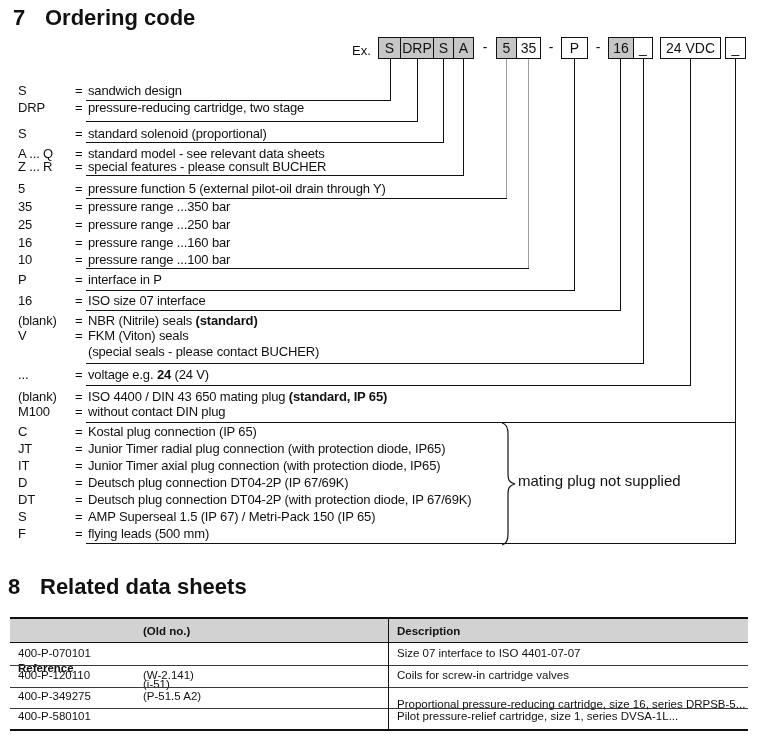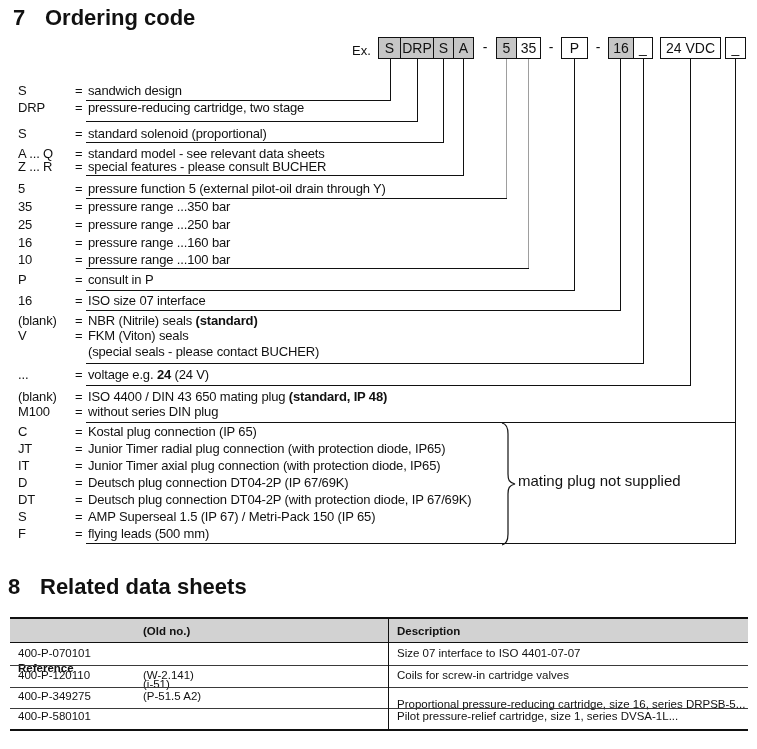--- a/index.html
+++ b/index.html
@@ -129,21 +129,21 @@
         <span class="desc"><span>pressure range ...160 bar</span></span>
       </div>
       <div class="lrow" style="top: 253px;">
         <span class="code">10</span>
         <span class="eq">=</span>
         <span class="desc"><span>pressure range ...100 bar</span></span>
       </div>
       <div class="lrow" style="top: 273px;">
         <span class="code">P</span>
         <span class="eq">=</span>
-        <span class="desc"><span>consult in P</span></span>
+        <span class="desc"><span>interface in P</span></span>
       </div>
       <div class="lrow" style="top: 294px;">
         <span class="code">16</span>
         <span class="eq">=</span>
         <span class="desc"><span>ISO size 07 interface</span></span>
       </div>
       <div class="lrow" style="top: 314px;">
         <span class="code">(blank)</span>
         <span class="eq">=</span>
         <span class="desc"><span>NBR (Nitrile) seals  </span><span class="b">(standard)</span></span>
@@ -158,26 +158,26 @@
         <span class="desc"><span>(special seals - please contact BUCHER)</span></span>
       </div>
       <div class="lrow" style="top: 368px;">
         <span class="code">...</span>
         <span class="eq">=</span>
         <span class="desc"><span>voltage e.g. </span><span class="b">24</span><span> (24 V)</span></span>
       </div>
       <div class="lrow" style="top: 390px;">
         <span class="code">(blank)</span>
         <span class="eq">=</span>
-        <span class="desc"><span>ISO 4400 / DIN 43 650 mating plug </span><span class="b">(standard, IP 48)</span></span>
+        <span class="desc"><span>ISO 4400 / DIN 43 650 mating plug </span><span class="b">(standard, IP 65)</span></span>
       </div>
       <div class="lrow" style="top: 405px;">
         <span class="code">M100</span>
         <span class="eq">=</span>
-        <span class="desc"><span>without series DIN plug</span></span>
+        <span class="desc"><span>without contact DIN plug</span></span>
       </div>
       <div class="lrow" style="top: 425px;">
         <span class="code">C</span>
         <span class="eq">=</span>
         <span class="desc"><span>Kostal plug connection (IP 65)</span></span>
       </div>
       <div class="lrow" style="top: 442px;">
         <span class="code">JT</span>
         <span class="eq">=</span>
         <span class="desc"><span>Junior Timer radial plug connection (with protection diode, IP65)</span></span>

